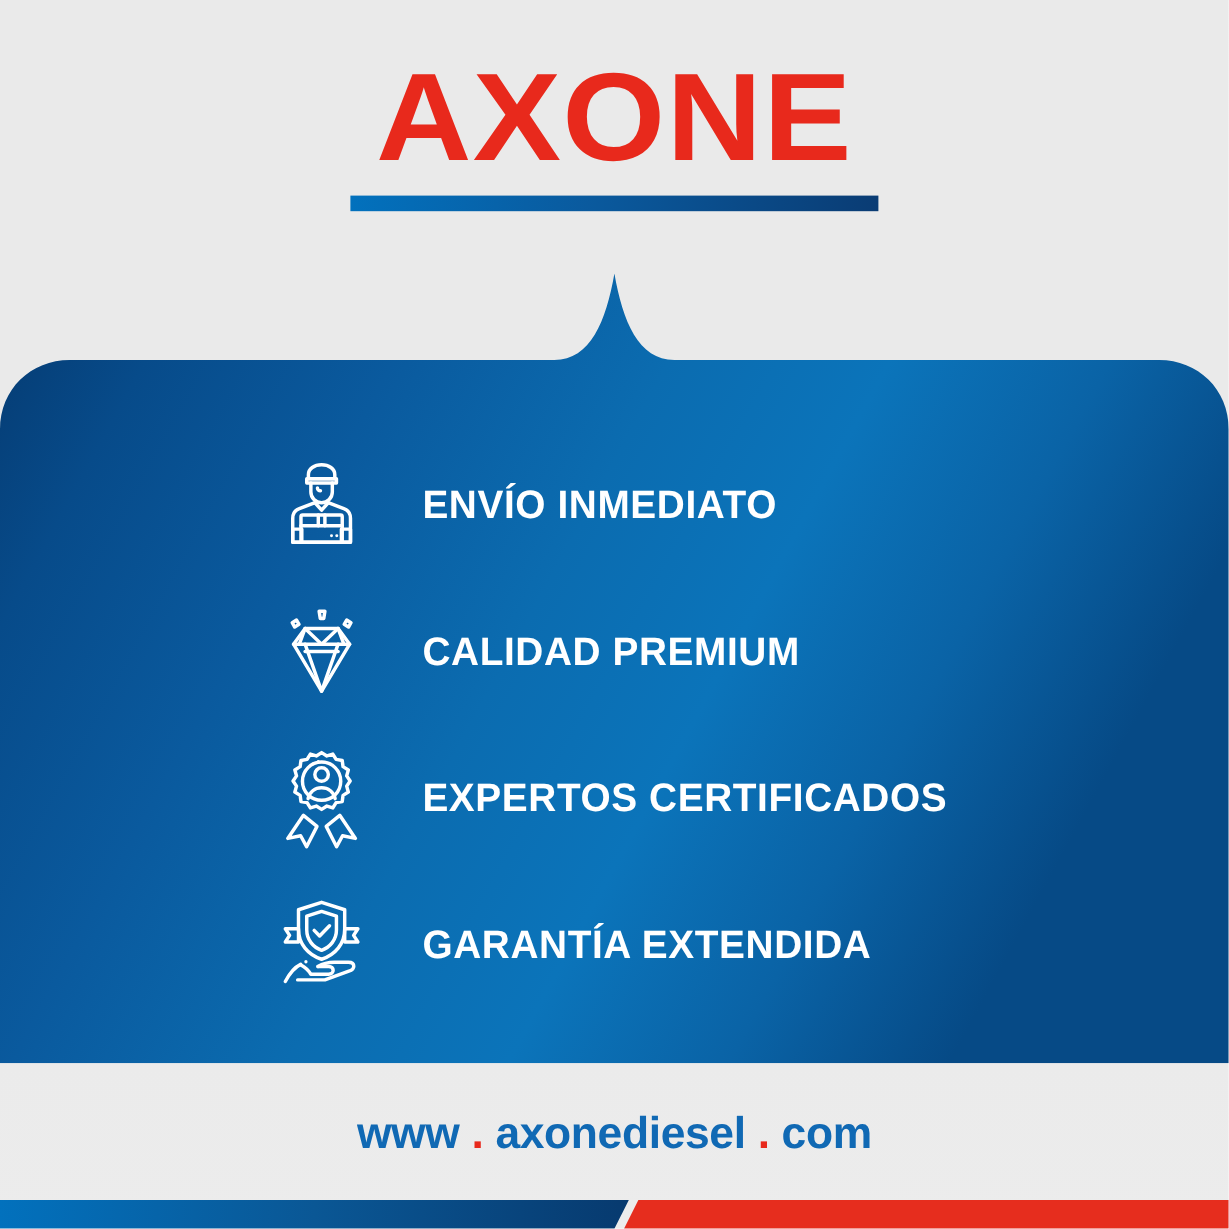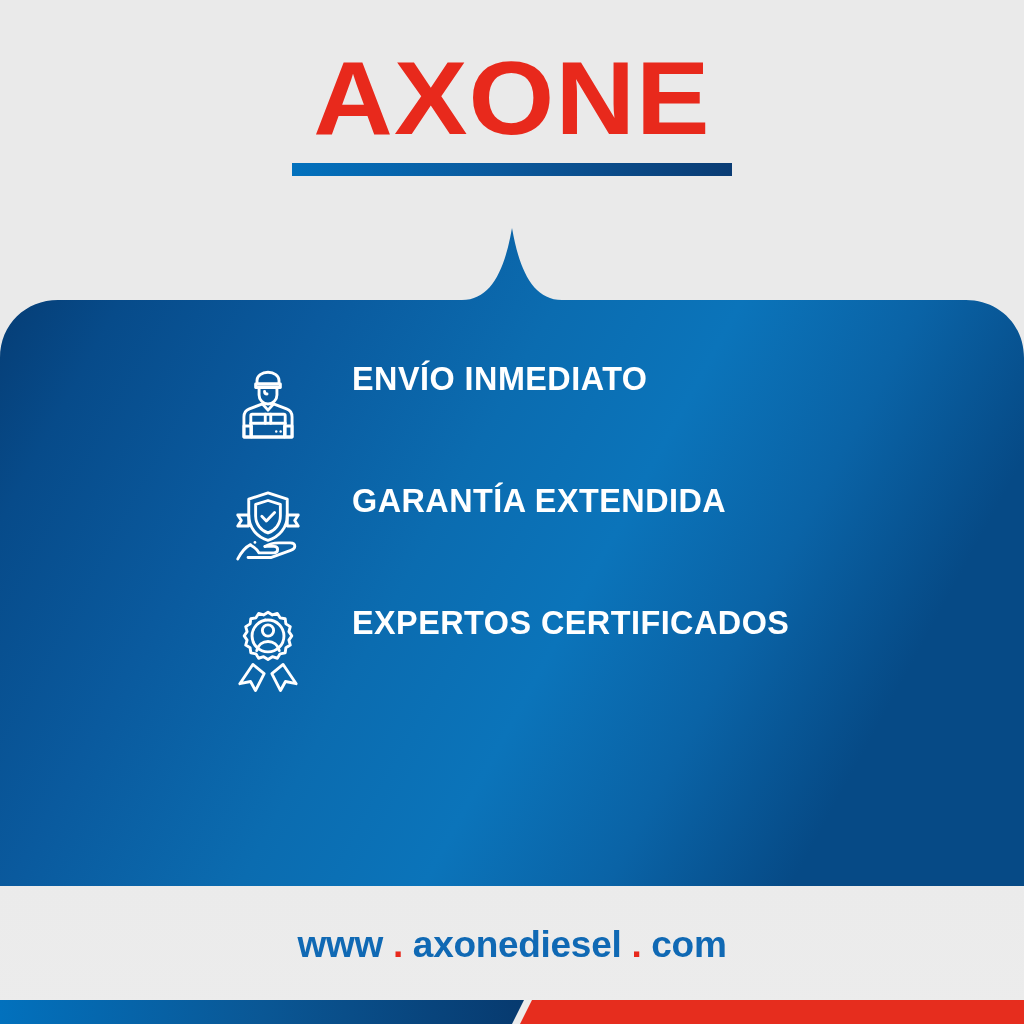--- a/index.html
+++ b/index.html
@@ -64,21 +64,21 @@
     left:0; right:0;
     top:360px;
     display:flex;
     flex-direction:column;
     gap:0;
   }
 
   .feature-row {
     height:122px;
     display:flex;
-    align-items:flex-start;
+    align-items:center;
     padding-left:222px;
   }
 
   .feature-icon {
     width:92px; height:92px;
     flex:0 0 92px;
     display:flex; align-items:center; justify-content:center;
   }
   .feature-icon svg { width:88px; height:88px; display:block; }
 
@@ -175,20 +175,60 @@
           <rect x="19.5" y="38" width="25" height="16.5" rx="1"></rect>
           <path d="M19.5 44.5h25"></path>
           <path d="M30 38v6.5M34 38v6.5"></path>
           <circle cx="38" cy="50.5" r="0.9" fill="#ffffff" stroke="none"></circle>
           <circle cx="41.2" cy="50.5" r="0.9" fill="#ffffff" stroke="none"></circle>
         </svg>
       </span>
       <span class="feature-label">ENVÍO INMEDIATO</span>
     </div>
 
+    <div class="feature-row">
+      <span class="feature-icon">
+        <svg viewBox="0 0 64 64" fill="none" stroke="#ffffff" stroke-width="2.1" stroke-linecap="round" stroke-linejoin="round">
+
+          <path d="M15 27.5h34L32 56z"></path>
+          <path d="M15 27.5l7-9.5h20l7 9.5"></path>
+
+          <path d="M22 18l-3.5 9.5M42 18l3.5 9.5"></path>
+          <path d="M22 27.5L32 56l10-28.5"></path>
+          <path d="M22 18l10 9.5 10-9.5"></path>
+          <path d="M22 32h20"></path>
+
+          <path d="M30.5 7.5h3.5l-.7 4.5h-2.1z"></path>
+          <path d="M14.2 14.5l2.6-1.6 1.5 2.6-2.6 1.6z"></path>
+          <path d="M49.8 14.5l-2.6-1.6-1.5 2.6 2.6 1.6z"></path>
+        </svg>
+      </span>
+      <span class="feature-label">CALIDAD PREMIUM</span>
+    </div>
+
+    <div class="feature-row">
+      <span class="feature-icon">
+        <svg viewBox="0 0 64 64" fill="none" stroke="#ffffff" stroke-width="2.1" stroke-linecap="round" stroke-linejoin="round">
+
+          <path d="M21 42.5L11.5 56.5l7.8-1.6 3.6 6.6 6.3-12.3z"></path>
+          <path d="M43 42.5l9.5 14-7.8-1.6-3.6 6.6-6.3-12.3z"></path>
+
+          <path d="M32 4.5l3.2 2 3.6-1.1 2 3.2 3.7.7.5 3.7 3.2 2-1 3.6 2.1 3.1-2.1 3.1 1 3.6-3.2 2-.5 3.7-3.7.7-2 3.2-3.6-1.1-3.2 2-3.2-2-3.6 1.1-2-3.2-3.7-.7-.5-3.7-3.2-2 1-3.6-2.1-3.1 2.1-3.1-1-3.6 3.2-2 .5-3.7 3.7-.7 2-3.2 3.6 1.1z"></path>
+
+          <circle cx="32" cy="21.8" r="11.6"></circle>
+
+          <circle cx="32" cy="17.8" r="4.1"></circle>
+          <path d="M23.8 32.4c1-4.2 4.3-6.6 8.2-6.6s7.2 2.4 8.2 6.6"></path>
+
+          <circle cx="26.5" cy="11.5" r="0.8" fill="#ffffff" stroke="none"></circle>
+          <circle cx="30" cy="9.8" r="0.8" fill="#ffffff" stroke="none"></circle>
+        </svg>
+      </span>
+      <span class="feature-label">EXPERTOS CERTIFICADOS</span>
+    </div>
 
     <div class="feature-row">
       <span class="feature-icon">
         <svg viewBox="0 0 64 64" fill="none" stroke="#ffffff" stroke-width="2.1" stroke-linecap="round" stroke-linejoin="round">
 
           <path d="M18 22.5h-8l2.6 4-2.6 4h8z"></path>
           <path d="M46 22.5h8l-2.6 4 2.6 4h-8z"></path>
 
           <path d="M32 6.5l14 4.5v12c0 8.6-5.8 15.4-14 18-8.2-2.6-14-9.4-14-18V11z"></path>
 
@@ -196,41 +236,20 @@
 
           <path d="M27.5 23.5l3.3 3.4 6-6.2"></path>
 
           <path d="M10 54.5c2.5-4.8 5.6-8.6 9.3-10.4"></path>
           <path d="M19.5 44.5c2.6 1.4 4.6 3.3 6 5.6h10.6c2 0 2.9-1.2 2.9-2.4 0-1.3-1-2.3-2.6-2.3h-6.6"></path>
           <path d="M29.8 45.4c2.6-1.6 6.2-2.6 10-2.6h8.4c2.2 0 3.3 1 3.3 2.4 0 1.3-1.1 2.4-3 3L34 53.5H17.5"></path>
           <circle cx="22.5" cy="42.5" r="1" fill="#ffffff" stroke="none"></circle>
         </svg>
       </span>
       <span class="feature-label">GARANTÍA EXTENDIDA</span>
-    </div>
-
-    <div class="feature-row">
-      <span class="feature-icon">
-        <svg viewBox="0 0 64 64" fill="none" stroke="#ffffff" stroke-width="2.1" stroke-linecap="round" stroke-linejoin="round">
-
-          <path d="M21 42.5L11.5 56.5l7.8-1.6 3.6 6.6 6.3-12.3z"></path>
-          <path d="M43 42.5l9.5 14-7.8-1.6-3.6 6.6-6.3-12.3z"></path>
-
-          <path d="M32 4.5l3.2 2 3.6-1.1 2 3.2 3.7.7.5 3.7 3.2 2-1 3.6 2.1 3.1-2.1 3.1 1 3.6-3.2 2-.5 3.7-3.7.7-2 3.2-3.6-1.1-3.2 2-3.2-2-3.6 1.1-2-3.2-3.7-.7-.5-3.7-3.2-2 1-3.6-2.1-3.1 2.1-3.1-1-3.6 3.2-2 .5-3.7 3.7-.7 2-3.2 3.6 1.1z"></path>
-
-          <circle cx="32" cy="21.8" r="11.6"></circle>
-
-          <circle cx="32" cy="17.8" r="4.1"></circle>
-          <path d="M23.8 32.4c1-4.2 4.3-6.6 8.2-6.6s7.2 2.4 8.2 6.6"></path>
-
-          <circle cx="26.5" cy="11.5" r="0.8" fill="#ffffff" stroke="none"></circle>
-          <circle cx="30" cy="9.8" r="0.8" fill="#ffffff" stroke="none"></circle>
-        </svg>
-      </span>
-      <span class="feature-label">EXPERTOS CERTIFICADOS</span>
     </div>
   </div>
 
   <div class="website">
     <span>www</span>
     <span class="dot">.</span>
     <span>axonediesel</span>
     <span class="dot">.</span>
     <span>com</span>
   </div>

